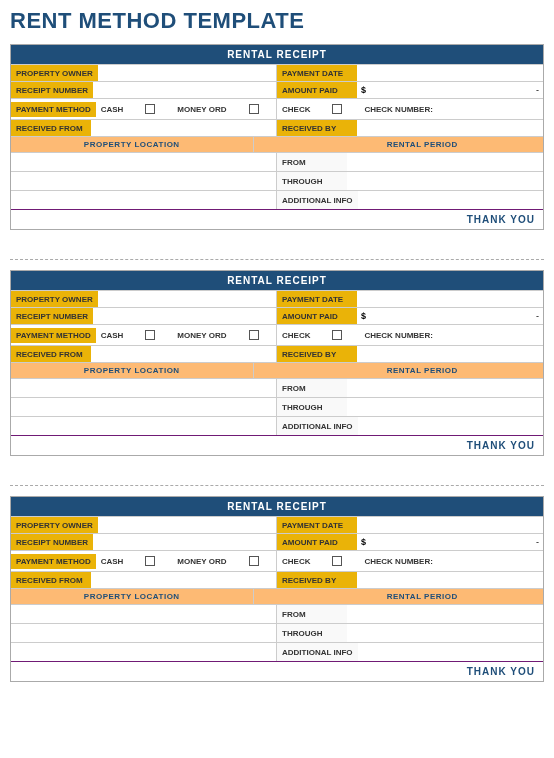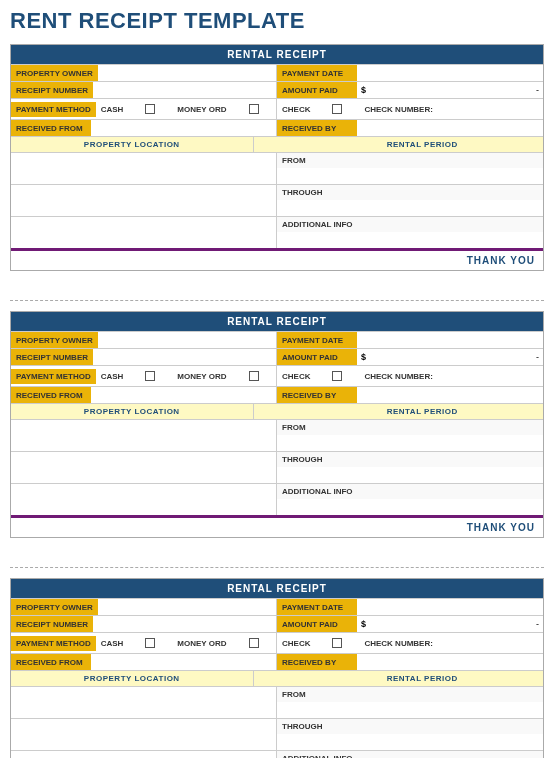--- a/index.html
+++ b/index.html
@@ -78,21 +78,21 @@
     .pm-label {
       font-weight: bold;
       font-size: 8px;
       color: #333;
     }
 
     
     .section-header-row {
       display: flex;
       border-top: 1px solid #ccc;
-      background: #fef9c3;
+      background: #fdba74;
       gap: 48px;
     }
     .section-header-cell {
       flex: 1;
       text-align: center;
       font-weight: bold;
       font-size: 8px;
       color: #1f4e79;
       padding: 3px 5px;
       letter-spacing: 0.5px;
@@ -107,61 +107,60 @@
     }
     .location-col {
       width: 50%;
       border-right: 1px solid #ccc;
       min-height: 16px;
       padding: 3px 5px;
     }
     .period-col {
       width: 50%;
       display: flex;
-      flex-direction: column;
     }
     .period-label-cell {
       padding: 3px 5px;
       font-weight: bold;
       font-size: 8px;
       color: #333;
       display: flex;
       align-items: center;
       min-width: 70px;
       background: #f9f9f9;
     }
     .period-data-cell {
       flex: 1;
       padding: 3px 4px;
       min-height: 16px;
     }
 
     .thank-you-row {
       display: flex;
       justify-content: flex-end;
-      border-top: 3px solid #701a75;
+      border-top: 1px solid #701a75;
       padding: 4px 8px;
     }
     .thank-you-text {
       color: #1f4e79;
       font-weight: bold;
       font-size: 10px;
       letter-spacing: 1px;
     }
 
     .dashed-divider {
       border: none;
       border-top: 1px dashed #aaa;
       margin: 2px 0 10px 0;
     }
   </style>
 </head>
 <body>
 
-<div class="page-title">RENT RECEIPT TEMPLATE</div>
+<div class="page-title">RENT METHOD TEMPLATE</div>
 
 <div class="receipt-block">
   <div class="receipt-header">RENTAL RECEIPT</div>
 
   <div class="row-owner">
     <div class="col-left">
       <div class="label-cell">PROPERTY OWNER</div>
       <div class="data-cell"></div>
     </div>
     <div class="col-right">

